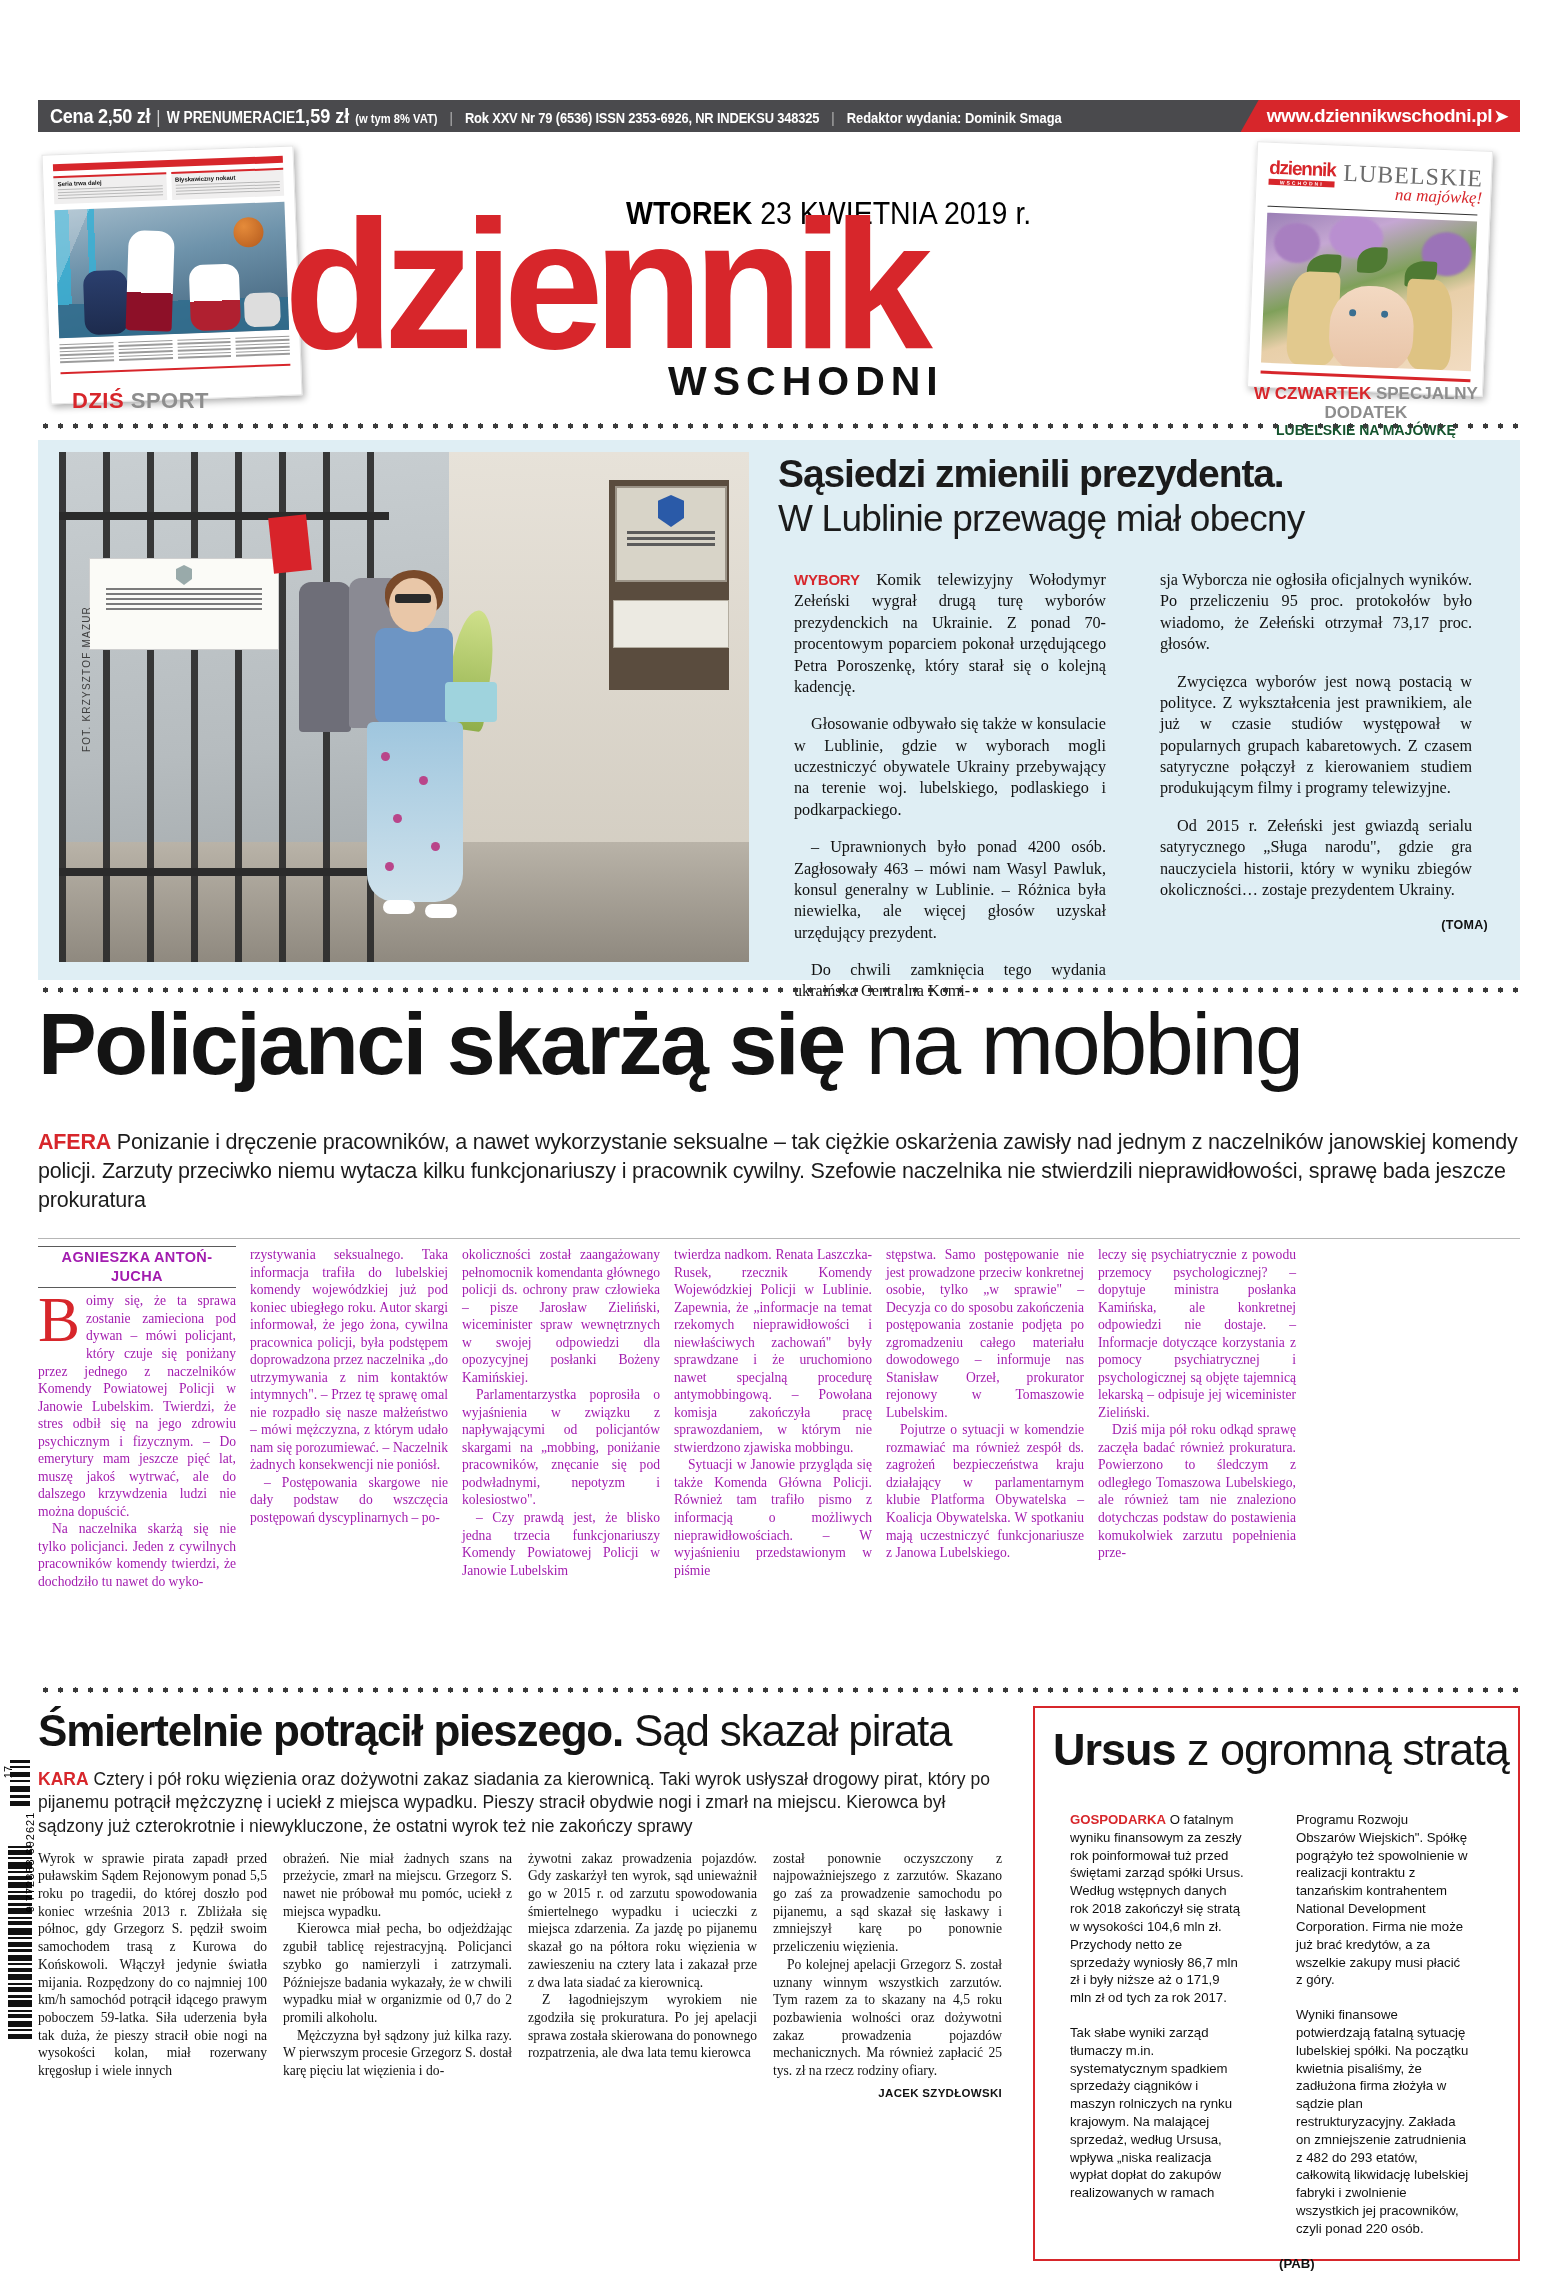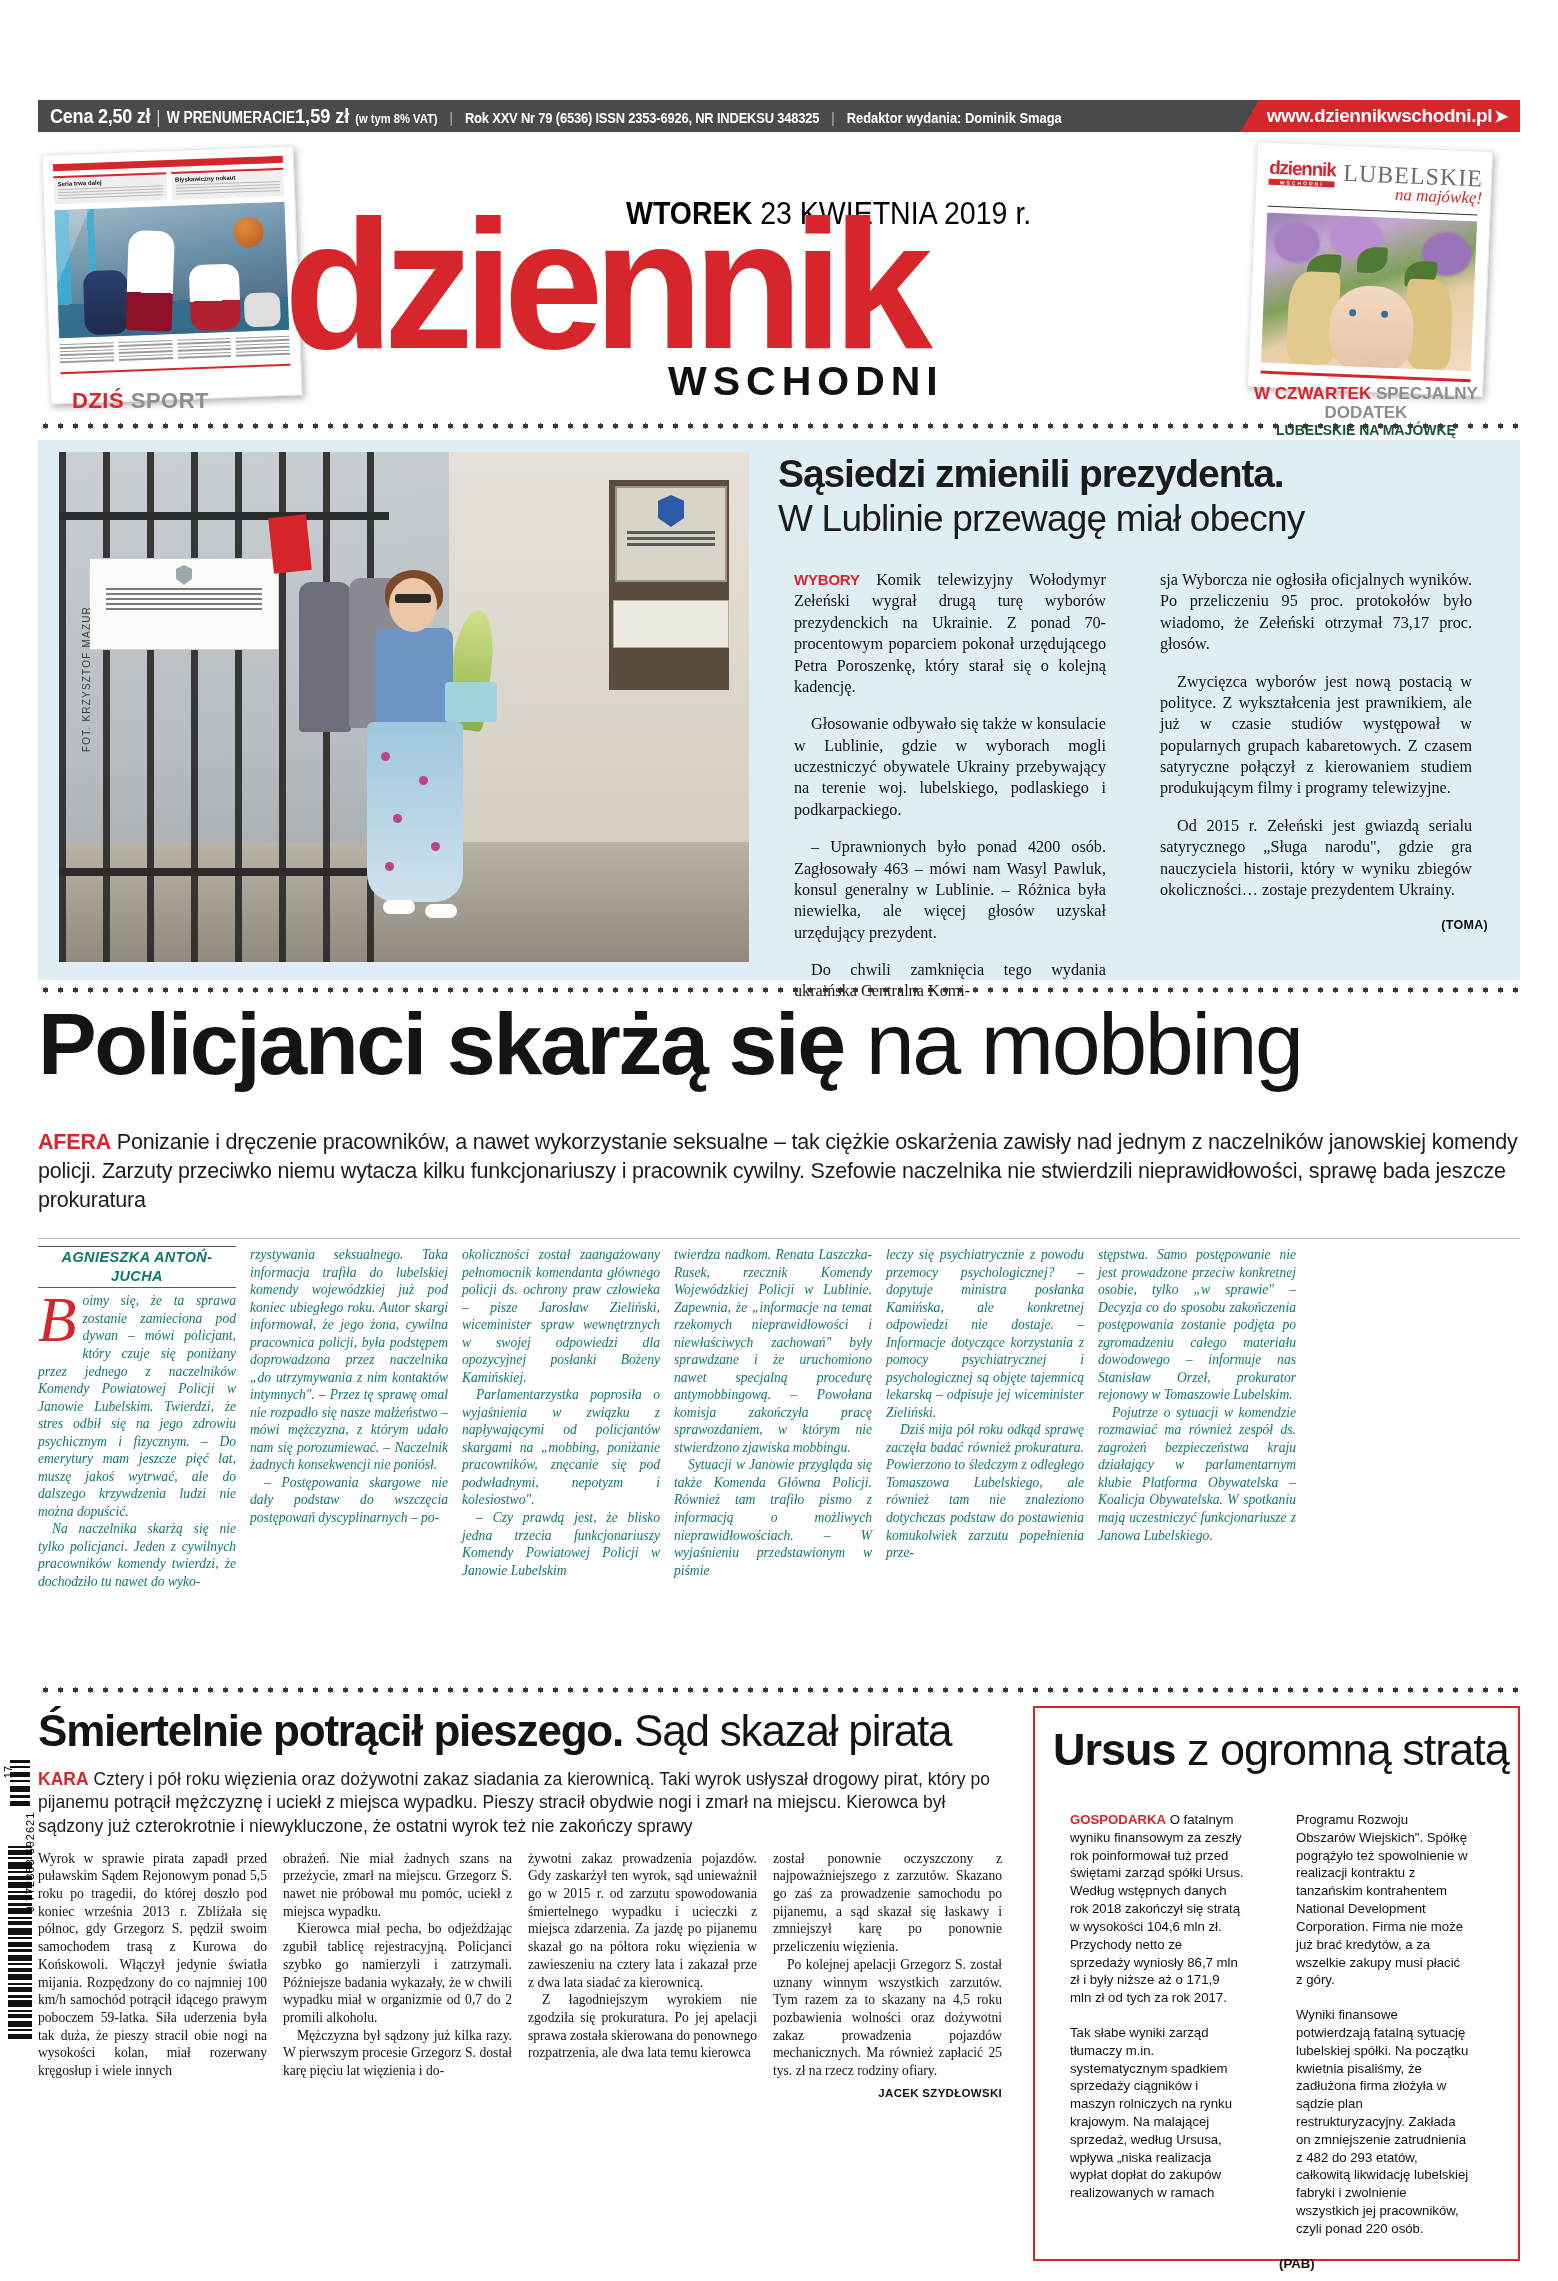--- a/index.html
+++ b/index.html
@@ -225,21 +225,21 @@
     font-family:"Liberation Sans Narrow","Liberation Sans",sans-serif;
     font-size:21.5px; line-height:1.34; color:#1b1b1b; letter-spacing:-0.2px;
   }
   .mainlede .k { color:#d7262b; font-weight:900; }
 
   .rule-thin { position:absolute; left:38px; width:1482px; height:1px; background:#b6b6b6; }
 
   
   .body7 { position:absolute; left:38px; top:1246px; width:1482px; display:flex; gap:14px; }
   .bcol { width:198px; font-family:"Liberation Serif", serif; font-size:13.6px;
-     line-height:1.29; text-align:justify; color:#0f766e; hyphens:auto;font-style:italic; }
+     line-height:1.29; text-align:justify; color:#a21caf; hyphens:auto; }
   .bcol p { text-indent:14px; margin:0; }
   .bcol p.first { text-indent:0; }
   .byline {
     border-top:1px solid #5a5a5a; border-bottom:1px solid #5a5a5a;
     font-family:"Liberation Sans Narrow","Liberation Sans",sans-serif;
     font-size:14.5px; letter-spacing:.4px; text-align:center; padding:1px 0 2px 0;
     margin-bottom:4px; font-weight:600;
   }
   .dropcap::first-letter {
     float:left; font-size:63px; line-height:.78; padding:4px 6px 0 0; color:#d7262b;
@@ -528,26 +528,26 @@
     <div class="bcol">
       <p class="first">okoliczności został zaangażowany pełnomocnik komendanta głównego policji ds. ochrony praw człowieka – pisze Jarosław Zieliński, wiceminister spraw wewnętrznych w swojej odpowiedzi dla opozycyjnej posłanki Bożeny Kamińskiej.</p>
       <p>Parlamentarzystka poprosiła o wyjaśnienia w związku z napływającymi od policjantów skargami na „mobbing, poniżanie pracowników, znęcanie się pod podwładnymi, nepotyzm i kolesiostwo".</p>
       <p>– Czy prawdą jest, że blisko jedna trzecia funkcjonariuszy Komendy Powiatowej Policji w Janowie Lubelskim</p>
     </div>
     <div class="bcol">
       <p class="first">twierdza nadkom. Renata Laszczka-Rusek, rzecznik Komendy Wojewódzkiej Policji w Lublinie. Zapewnia, że „informacje na temat rzekomych nieprawidłowości i niewłaściwych zachowań" były sprawdzane i że uruchomiono nawet specjalną procedurę antymobbingową. – Powołana komisja zakończyła pracę sprawozdaniem, w którym nie stwierdzono zjawiska mobbingu.</p>
       <p>Sytuacji w Janowie przygląda się także Komenda Główna Policji. Również tam trafiło pismo z informacją o możliwych nieprawidłowościach. – W wyjaśnieniu przedstawionym w piśmie</p>
     </div>
     <div class="bcol">
+      <p class="first">stępstwa. Samo postępowanie nie jest prowadzone przeciw konkretnej osobie, tylko „w sprawie" – Decyzja co do sposobu zakończenia postępowania zostanie podjęta po zgromadzeniu całego materiału dowodowego – informuje nas Stanisław Orzeł, prokurator rejonowy w Tomaszowie Lubelskim.</p>
+      <p>Pojutrze o sytuacji w komendzie rozmawiać ma również zespół ds. zagrożeń bezpieczeństwa kraju działający w parlamentarnym klubie Platforma Obywatelska – Koalicja Obywatelska. W spotkaniu mają uczestniczyć funkcjonariusze z Janowa Lubelskiego.</p>
+    </div>
+    <div class="bcol">
       <p class="first">leczy się psychiatrycznie z powodu przemocy psychologicznej? – dopytuje ministra posłanka Kamińska, ale konkretnej odpowiedzi nie dostaje. – Informacje dotyczące korzystania z pomocy psychiatrycznej i psychologicznej są objęte tajemnicą lekarską – odpisuje jej wiceminister Zieliński.</p>
       <p>Dziś mija pół roku odkąd sprawę zaczęła badać również prokuratura. Powierzono to śledczym z odległego Tomaszowa Lubelskiego, ale również tam nie znaleziono dotychczas podstaw do postawienia komukolwiek zarzutu popełnienia prze-</p>
-    </div>
-    <div class="bcol">
-      <p class="first">stępstwa. Samo postępowanie nie jest prowadzone przeciw konkretnej osobie, tylko „w sprawie" – Decyzja co do sposobu zakończenia postępowania zostanie podjęta po zgromadzeniu całego materiału dowodowego – informuje nas Stanisław Orzeł, prokurator rejonowy w Tomaszowie Lubelskim.</p>
-      <p>Pojutrze o sytuacji w komendzie rozmawiać ma również zespół ds. zagrożeń bezpieczeństwa kraju działający w parlamentarnym klubie Platforma Obywatelska – Koalicja Obywatelska. W spotkaniu mają uczestniczyć funkcjonariusze z Janowa Lubelskiego.</p>
     </div>
   </div>
 
   <div class="dots" style="position:absolute;left:38px;top:1686px;width:1482px;"></div>
 
   <div class="botsec">
 
     <div class="bot-left">
       <div class="bot-head">
         <b>Śmiertelnie potrącił pieszego.</b><span> Sąd skazał pirata</span>

